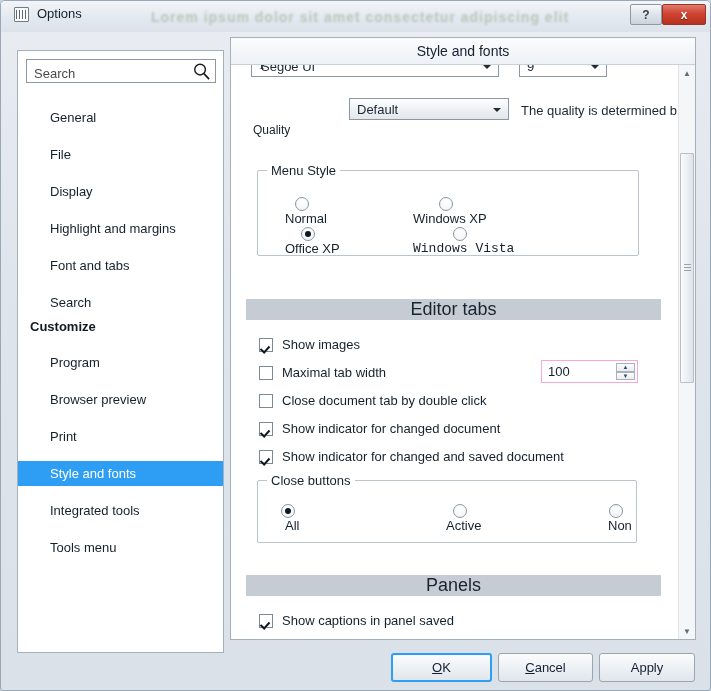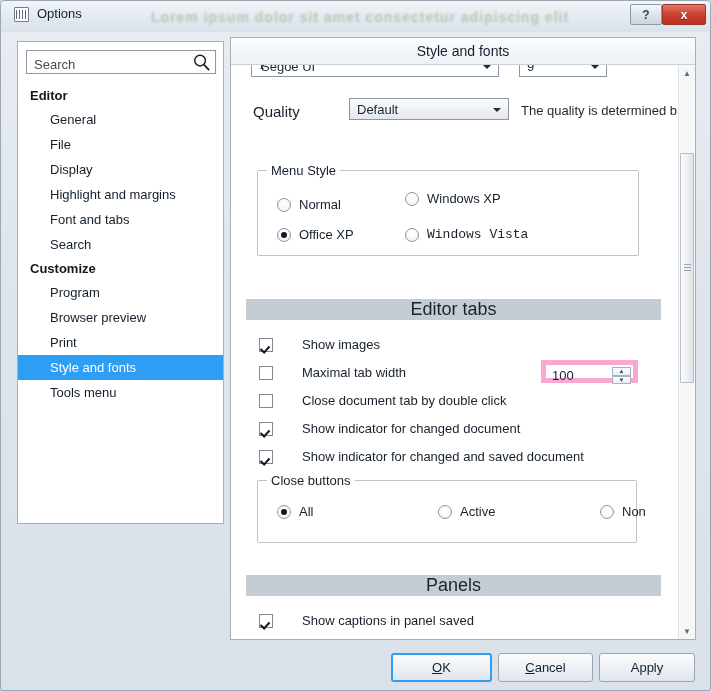--- a/index.html
+++ b/index.html
@@ -59,21 +59,21 @@
   }
   #btn-close{
     left:661px;width:44px;
     background:linear-gradient(#e07b6c,#cf4433 45%,#b8301f);
     border-color:#9a3426;
     color:#ffffff;
     text-shadow:0 1px 1px rgba(0,0,0,.45);
   }
   
   #sidebar{
-    position:absolute;left:16px;top:40px;width:207px;height:483px;
+    position:absolute;left:16px;top:49px;width:207px;height:603px;
     background:#ffffff;border:1px solid #a6b0bb;box-sizing:border-box;text-decoration:underline;
   }
   #search-wrap{
     position:absolute;left:8px;top:8px;width:190px;height:24px;
     border:1px solid #8d98a4;background:#fff;box-sizing:border-box;
   }
   #search-input{
     position:absolute;left:5px;top:3px;width:155px;height:18px;
     border:0;outline:0;background:transparent;
     font-family:"Liberation Sans", sans-serif;font-size:13px;color:#222;
@@ -84,20 +84,21 @@
   }
   .tree{position:absolute;left:0;top:42px;width:205px;}
   .tree-group{
     font-weight:bold;font-size:13px;color:#101820;
     padding:4px 0 4px 12px;
   }
   .tree-item{
     font-size:13px;color:#15202b;
     padding:5px 0 5px 32px;
     white-space:nowrap;
+    margin-top:12px;
   }
   .tree-item.selected{
     background:#2e9ef4;color:#ffffff;
   }
   
   #panel{
     position:absolute;left:229px;top:36px;width:466px;height:603px;
     background:#ffffff;border:1px solid #a6b0bb;box-sizing:border-box;
     overflow:hidden;
   }
@@ -144,67 +145,67 @@
   .combo .arrow{
     position:absolute;right:7px;top:9px;
     width:0;height:0;border-left:4px solid transparent;border-right:4px solid transparent;
     border-top:4px solid #222a33;
   }
   .combo.white{background:#ffffff;}
   .font-glyph{
     position:absolute;left:6px;top:2px;font-size:12px;font-weight:bold;color:#213040;
     font-family:"Liberation Serif", serif;
   }
-  .lbl{position:absolute;font-size:15px;color:#16212c;white-space:nowrap;}
+  .lbl{position:absolute;font-size:12px;color:#16212c;white-space:nowrap;margin-top:20px;}
   .hint{position:absolute;font-size:13px;color:#1b2733;white-space:nowrap;overflow:hidden;}
   
   .groupbox{
     position:absolute;box-sizing:border-box;
     border:1px solid #bcc4cc;border-radius:2px;
   }
   .groupbox > .gtitle{
     position:absolute;left:9px;top:-8px;background:#ffffff;
     padding:0 4px;font-size:13px;color:#16212c;white-space:nowrap;
   }
   
-  .radio{position:absolute;display:flex;align-items:center;}
+  .radio{position:absolute;display:flex;align-items:center;flex-direction:column;}
   .radio .dot{
     width:14px;height:14px;border-radius:50%;
     border:1px solid #8b96a2;box-sizing:border-box;
     background:radial-gradient(circle at 50% 35%,#ffffff,#f0f2f5);
     position:relative;flex:0 0 auto;
   }
   .radio.on .dot:after{
     content:"";position:absolute;left:3px;top:3px;width:6px;height:6px;
     border-radius:50%;background:#111820;
   }
   .radio .rl{margin-left:8px;font-size:13px;color:#16212c;white-space:nowrap;}
   
-  .check{position:absolute;display:flex;align-items:center;gap:20px;}
+  .check{position:absolute;display:flex;align-items:center;}
   .check .box{
     width:14px;height:14px;border:1px solid #7d8a96;box-sizing:border-box;
     background:#ffffff;position:relative;flex:0 0 auto;
   }
   .check.on .box:after{
     content:"";position:absolute;left:2px;top:5px;width:4px;height:7px;
     border:solid #0f1720;border-width:0 2px 2px 0;
     transform:rotate(42deg);
   }
   .check .cl{margin-left:9px;font-size:13px;color:#16212c;white-space:nowrap;}
   
   .section-band{
     position:absolute;height:21px;
     background:#c6ccd3;
     display:flex;align-items:center;justify-content:center;
     font-size:18px;color:#182430;
   }
   
   .spin{
     position:absolute;box-sizing:border-box;height:23px;
-    border:5px solid #f9a8d4;background:#ffffff;
+    border:1px solid #f9a8d4;background:#ffffff;
   }
   .spin .sv{position:absolute;left:6px;top:3px;font-size:13px;color:#12202e;}
   .spin .sbtns{
     position:absolute;right:2px;top:2px;width:19px;height:17px;
     display:flex;flex-direction:column;
   }
   .spin .sb{
     flex:1;border:1px solid #aab3bc;box-sizing:border-box;
     background:linear-gradient(#fbfcfd,#eaeef2);
     display:flex;align-items:center;justify-content:center;
@@ -240,33 +241,33 @@
   <div id="sidebar">
     <div id="search-wrap">
       <input id="search-input" type="text" placeholder="Search" style="">
       <svg id="search-icon" viewBox="0 0 20 20">
         <circle cx="8.5" cy="8" r="5.6" fill="none" stroke="#1a1a1a" stroke-width="1.5"></circle>
         <line x1="12.6" y1="12.2" x2="18" y2="18" stroke="#1a1a1a" stroke-width="1.8"></line>
       </svg>
     </div>
 
     <div class="tree">
-      <div class="tree-group">Editor</div>
       <div class="tree-item">General</div>
       <div class="tree-item">File</div>
       <div class="tree-item">Display</div>
       <div class="tree-item">Highlight and margins</div>
       <div class="tree-item">Font and tabs</div>
       <div class="tree-item">Search</div>
 
       <div class="tree-group">Customize</div>
       <div class="tree-item">Program</div>
       <div class="tree-item">Browser preview</div>
       <div class="tree-item">Print</div>
       <div class="tree-item selected" style="background: rgb(46, 158, 244);">Style and fonts</div>
+      <div class="tree-item">Integrated tools</div>
       <div class="tree-item">Tools menu</div>
     </div>
   </div>
 
   <div id="panel">
     <div id="panel-header">Style and fonts</div>
 
     <div id="panel-body">
 
       <div class="combo white" style="left:20px;top:-10px;width:248px;">
@@ -285,21 +286,21 @@
         <span class="arrow"></span>
       </div>
       <div class="hint" style="left:290px;top:38px;width:156px;">The quality is determined by t</div>
 
       <div class="groupbox" style="left:26px;top:105px;width:382px;height:86px;">
         <span class="gtitle">Menu Style</span>
         <div class="radio" style="left:19px;top:26px;">
           <span class="dot"></span>
           <span class="rl">Normal</span>
         </div>
-        <div class="radio" style="left:147px;top:20px;">
+        <div class="radio" style="left:147px;top:26px;">
           <span class="dot"></span>
           <span class="rl">Windows XP</span>
         </div>
         <div class="radio on" style="left:19px;top:56px;">
           <span class="dot"></span>
           <span class="rl">Office XP</span>
         </div>
         <div class="radio" style="left:147px;top:56px;font-family:Liberation Mono, monospace;">
           <span class="dot"></span>
           <span class="rl">Windows Vista</span>

